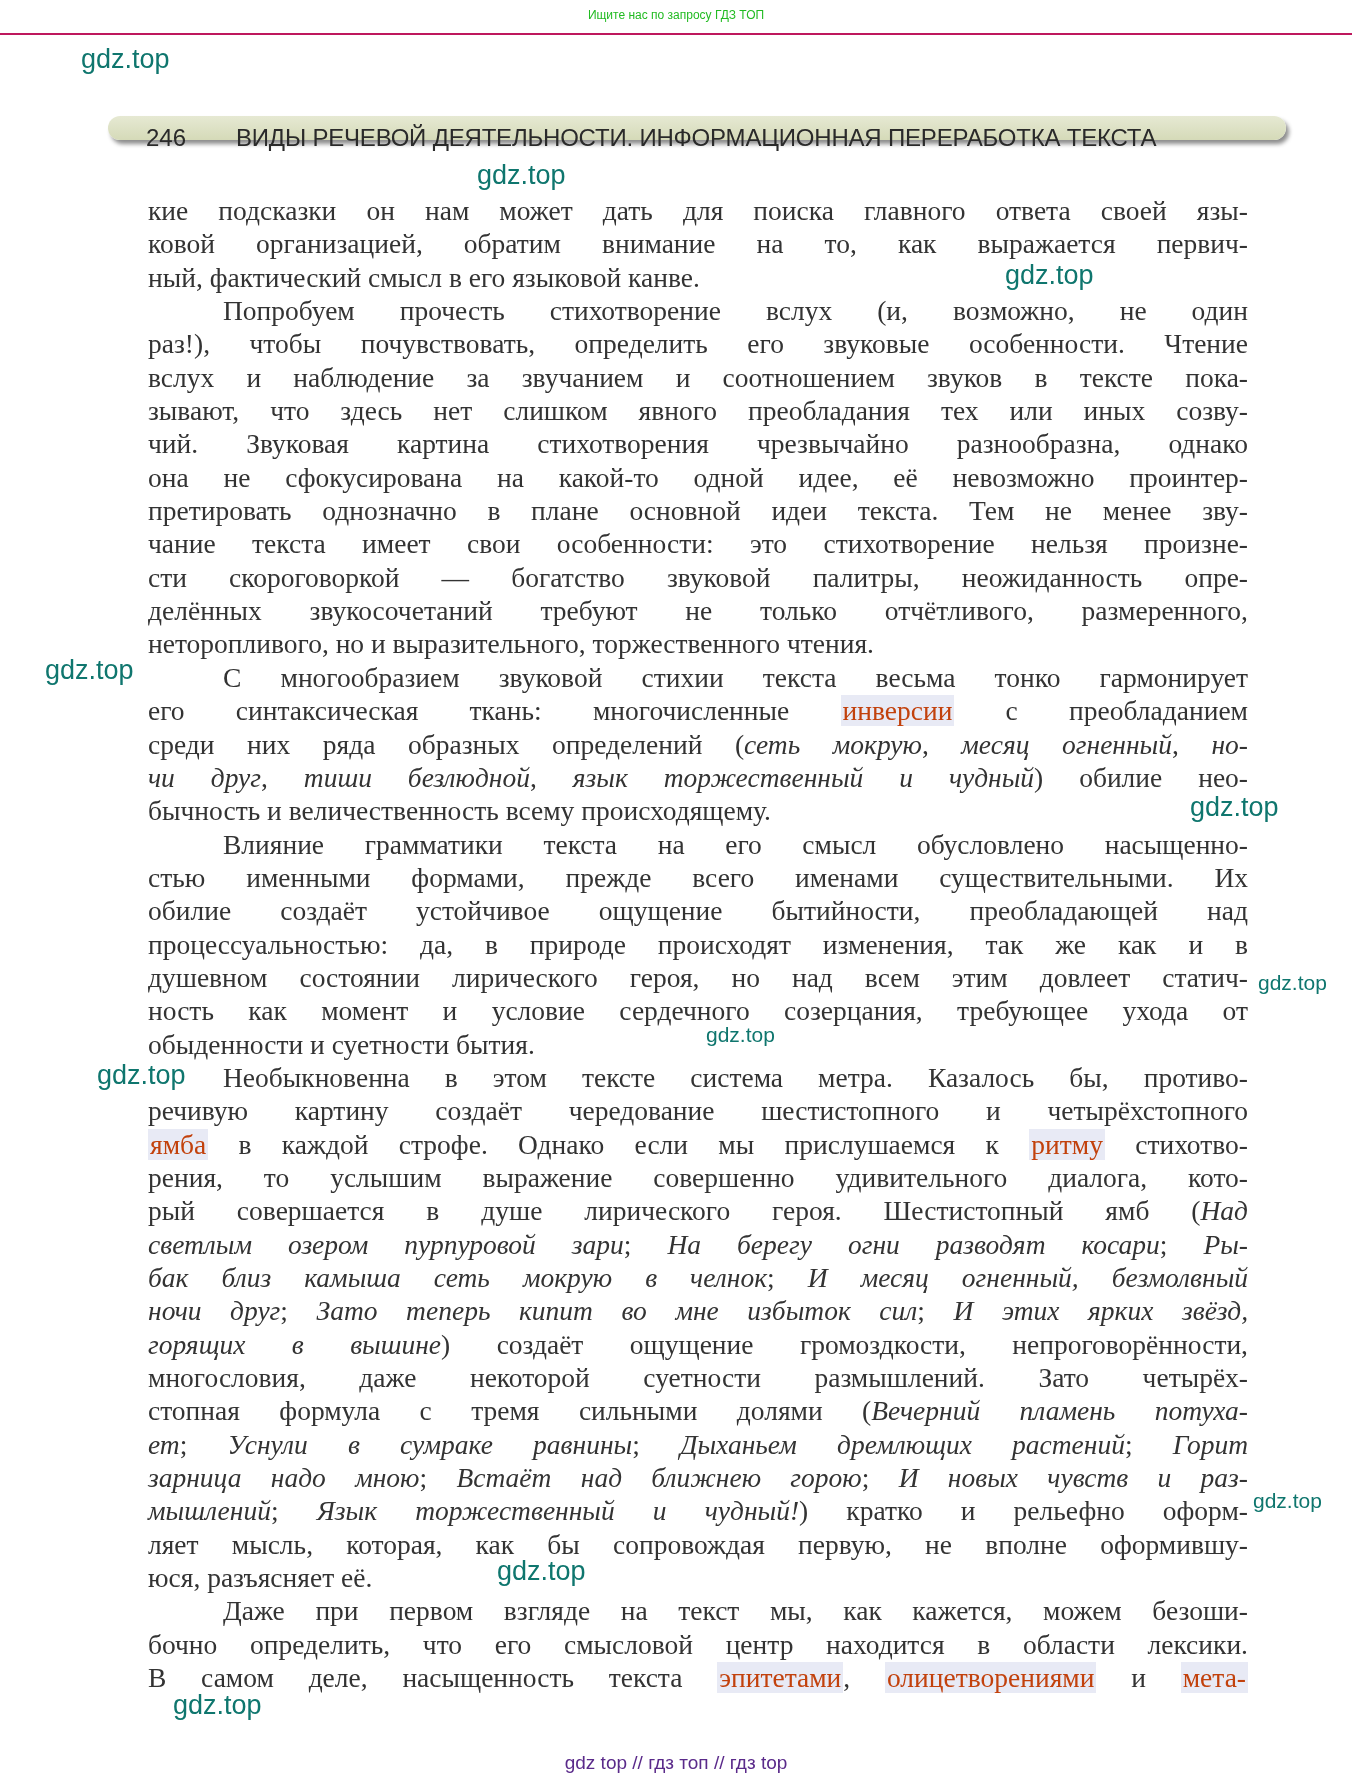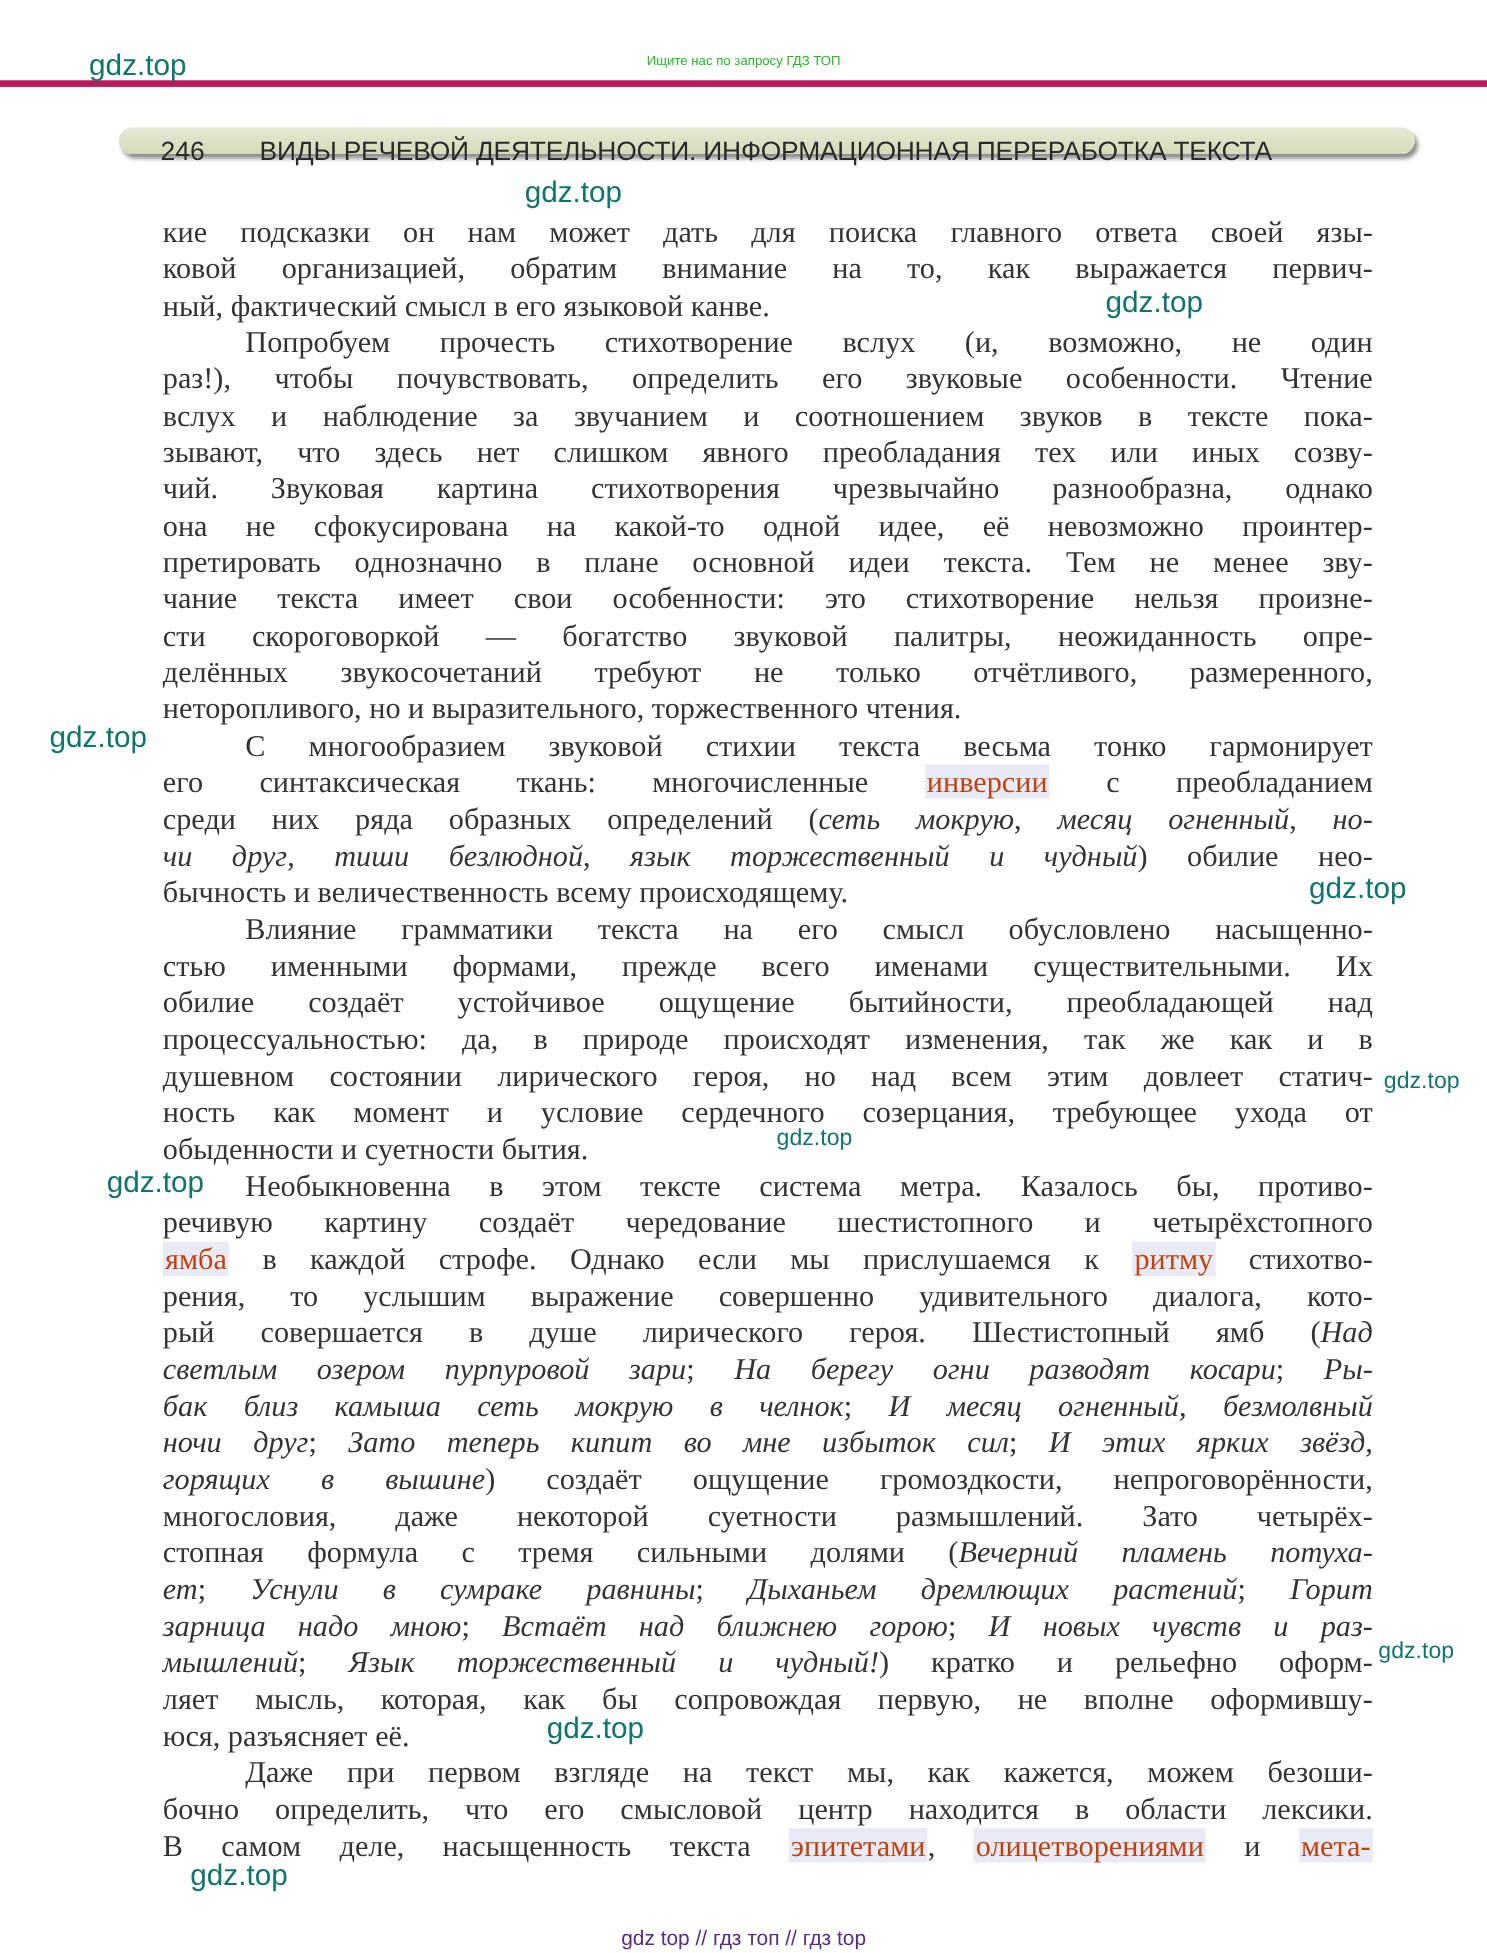--- a/index.html
+++ b/index.html
@@ -1,19 +1,19 @@
 <!DOCTYPE html>
 <html><head>
 <meta charset="utf-8">
 <style>
   html, body { margin: 0; padding: 0; background: #ffffff; }
   body { width: 1352px; height: 1775px; position: relative; overflow: hidden; }
   .topbar {
     position: absolute; left: 0; top: 0; width: 1352px; height: 33px;
-    border-bottom: 6px solid #be185d; background: #ffffff; margin-top: 40px;
+    border-bottom: 2px solid #be185d; background: #ffffff;
   }
   .topbar-text {
     position: absolute; left: 0; right: 0; top: 8px; text-align: center;
     font-family: "Liberation Sans", sans-serif; font-size: 12px; color: #22bb22;
   }
   .wm {
     position: absolute; font-family: "Liberation Sans", sans-serif; color: #0f766e;
     white-space: nowrap; line-height: 1;
   }
   .wm-lg { font-size: 27px; }

